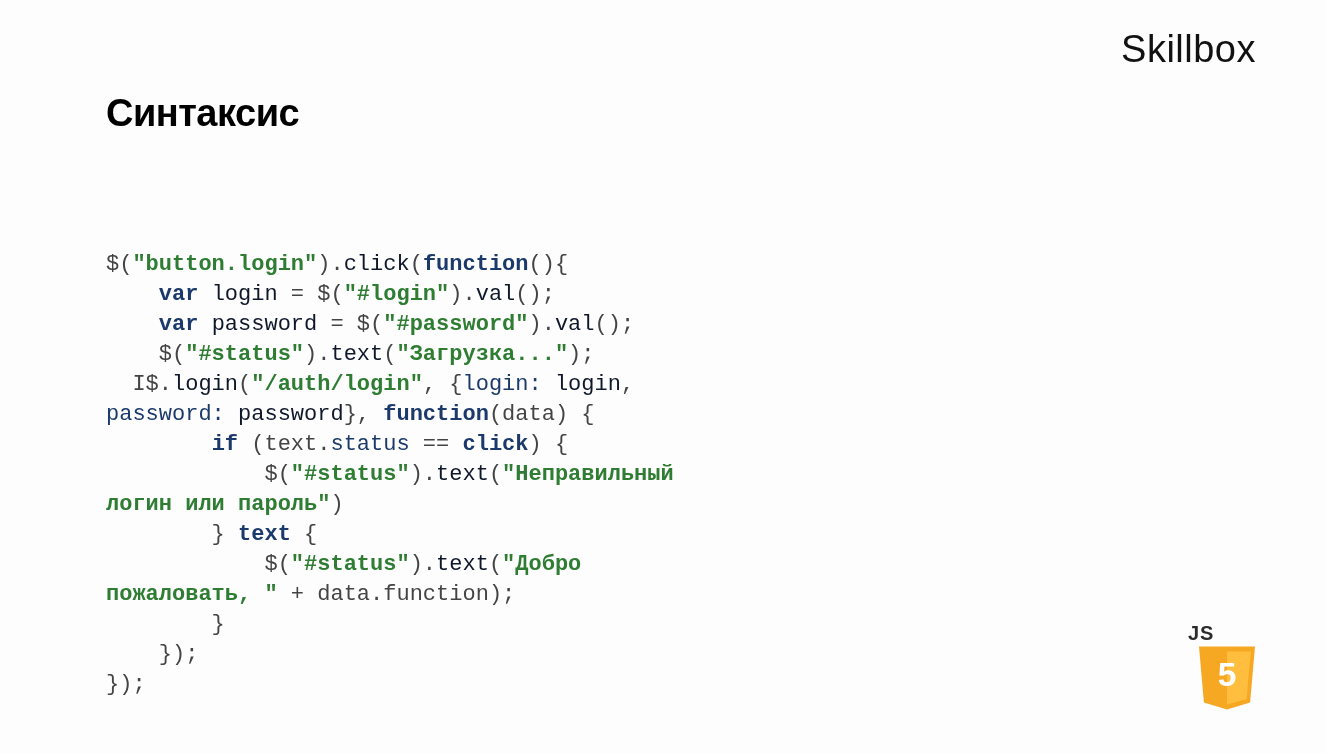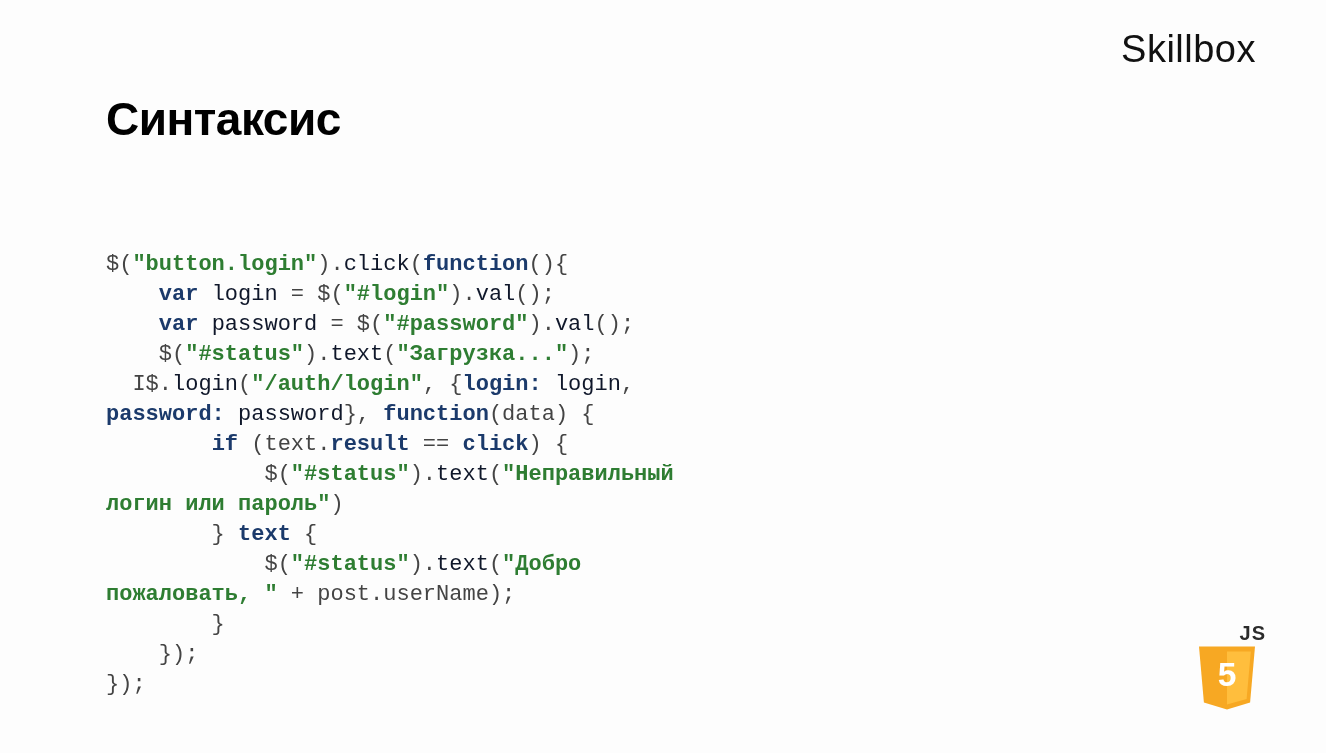--- a/index.html
+++ b/index.html
@@ -18,47 +18,47 @@
     right: 70px;
     font-size: 38px;
     font-weight: 400;
     color: #111;
     letter-spacing: 0.5px;
   }
   .title {
     position: absolute;
     top: 92px;
     left: 106px;
-    font-size: 46px;
+    font-size: 38px;
     font-weight: 700;
     color: #000;
     letter-spacing: -0.5px;
   }
   .code {
     position: absolute;
     top: 220px;
     left: 106px;
     font-family: "Courier New", Courier, monospace;
     font-size: 22px;
     line-height: 30px;
     color: #444;
     white-space: pre;
   }
   .t-default { color: #444; }
   .t-str     { color: #2e7d32; font-weight: bold; }  
   .t-id      { color: #0f172a; }                     
   .t-kw      { color: #1b3a6b; font-weight: bold; font-family: Liberation Mono, monospace; }  
-  .t-bold    { color: #1b3a6b; font-weight: bold; }
+  .t-bold    { color: #1b3a6b; font-weight: normal; }
 
   .js-badge {
     position: absolute;
     right: 60px;
     bottom: 40px;
     width: 78px;
-    text-align: right;
+    text-align: left;
   }
   .js-badge .js-text {
     font-family: Arial, sans-serif;
     font-size: 20px;
     font-weight: 900;
     color: #2b2b2b;
     letter-spacing: 1px;
     margin-bottom: -2px;
   }
   .js-badge svg { display: block; margin: 0 auto; }
@@ -70,26 +70,26 @@
 
 <div class="title">Синтаксис</div>
 
 <div class="code">
 <span><span class="t-default">$(</span><span class="t-str">"button.login"</span><span class="t-default">).</span><span class="t-id">click</span><span class="t-default">(</span><span class="t-kw">function</span><span class="t-default">(){</span></span>
 <span><span class="t-default">    </span><span class="t-kw">var</span><span class="t-default"> </span><span class="t-id">login</span><span class="t-default"> = $(</span><span class="t-str">"#login"</span><span class="t-default">).</span><span class="t-id">val</span><span class="t-default">();</span></span>
 <span><span class="t-default">    </span><span class="t-kw">var</span><span class="t-default"> </span><span class="t-id">password</span><span class="t-default"> = $(</span><span class="t-str">"#password"</span><span class="t-default">).</span><span class="t-id">val</span><span class="t-default">();</span></span>
 <span><span class="t-default">    $(</span><span class="t-str">"#status"</span><span class="t-default">).</span><span class="t-id">text</span><span class="t-default">(</span><span class="t-str">"Загрузка..."</span><span class="t-default">);</span></span>
 <span><span class="t-default">  I$.</span><span class="t-id">login</span><span class="t-default">(</span><span class="t-str">"/auth/login"</span><span class="t-default">, {</span><span class="t-bold">login:</span><span class="t-default"> </span><span class="t-id">login</span><span class="t-default">,</span></span>
 <span><span class="t-bold">password:</span><span class="t-default"> </span><span class="t-id">password</span><span class="t-default">}, </span><span class="t-kw">function</span><span class="t-default">(data) {</span></span>
-<span><span class="t-default">        </span><span class="t-kw">if</span><span class="t-default"> (text.</span><span class="t-bold">result</span><span class="t-default"> == </span><span class="t-kw">click</span><span class="t-default">) {</span></span>
+<span><span class="t-default">        </span><span class="t-kw">if</span><span class="t-default"> (text.</span><span class="t-bold">status</span><span class="t-default"> == </span><span class="t-kw">click</span><span class="t-default">) {</span></span>
 <span><span class="t-default">            $(</span><span class="t-str">"#status"</span><span class="t-default">).</span><span class="t-id">text</span><span class="t-default">(</span><span class="t-str">"Неправильный</span></span>
 <span><span class="t-str">логин или пароль"</span><span class="t-default">)</span></span>
 <span><span class="t-default">        } </span><span class="t-kw">text</span><span class="t-default"> {</span></span>
 <span><span class="t-default">            $(</span><span class="t-str">"#status"</span><span class="t-default">).</span><span class="t-id">text</span><span class="t-default">(</span><span class="t-str">"Добро</span></span>
-<span><span class="t-str">пожаловать, "</span><span class="t-default"> + post.userName);</span></span>
+<span><span class="t-str">пожаловать, "</span><span class="t-default"> + data.function);</span></span>
 <span><span class="t-default">        }</span></span>
 <span><span class="t-default">    });</span></span>
 <span><span class="t-default">});</span></span>
 </div>
 
 <div class="js-badge">
   <div class="js-text">JS</div>
   <svg width="70" height="70" viewBox="0 0 100 100">
     <polygon points="10,5 90,5 83,85 50,95 17,85" fill="#f7a823"></polygon>
     <polygon points="50,12 84,12 78,80 50,88" fill="#ffbe3d"></polygon>

